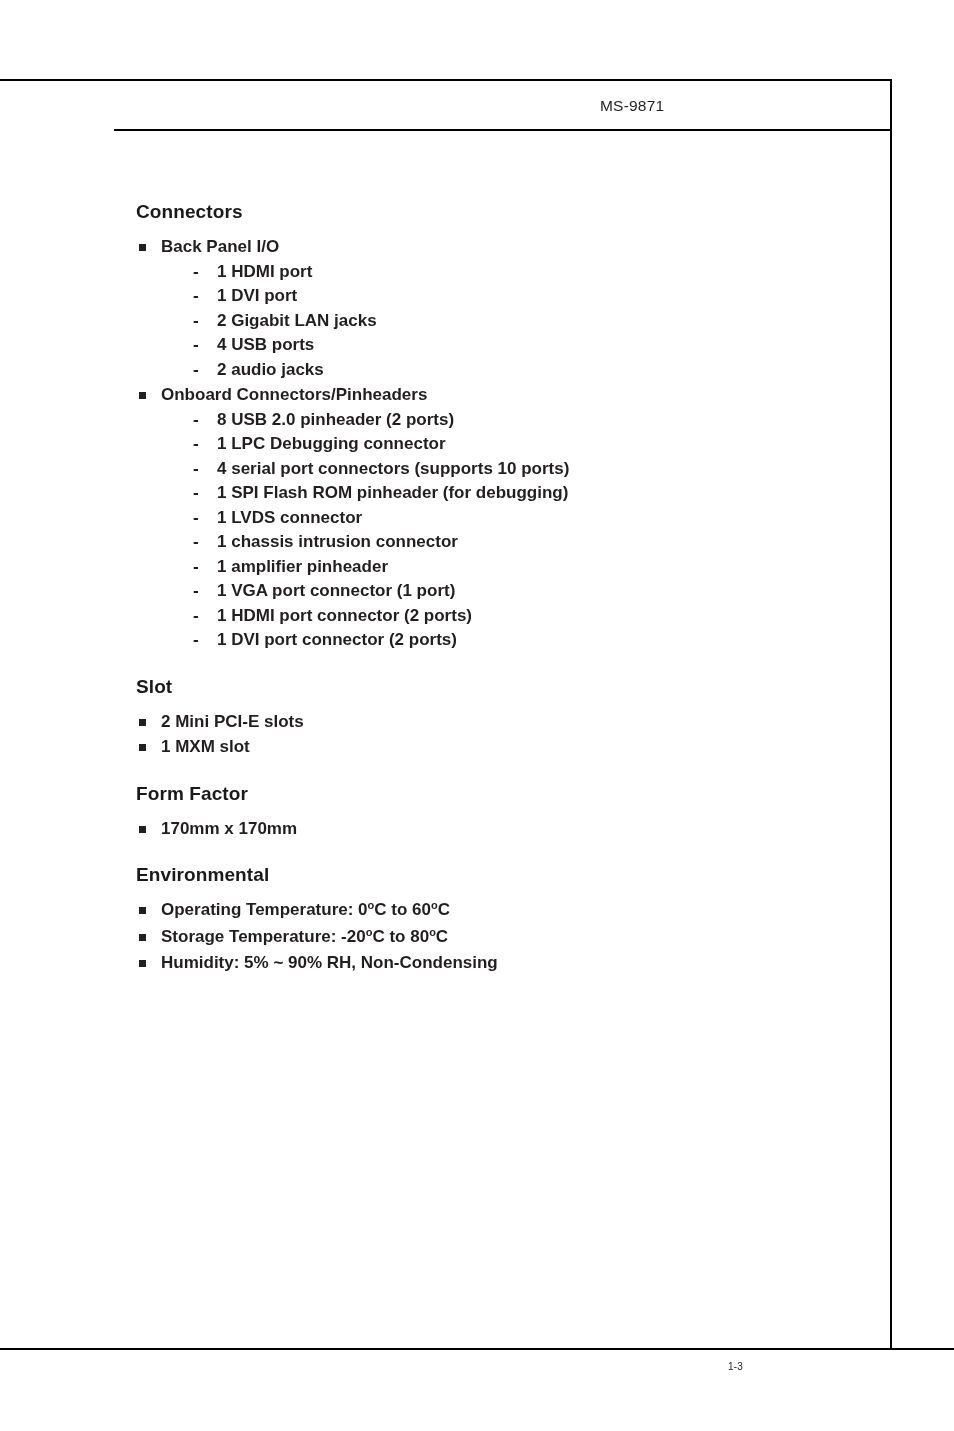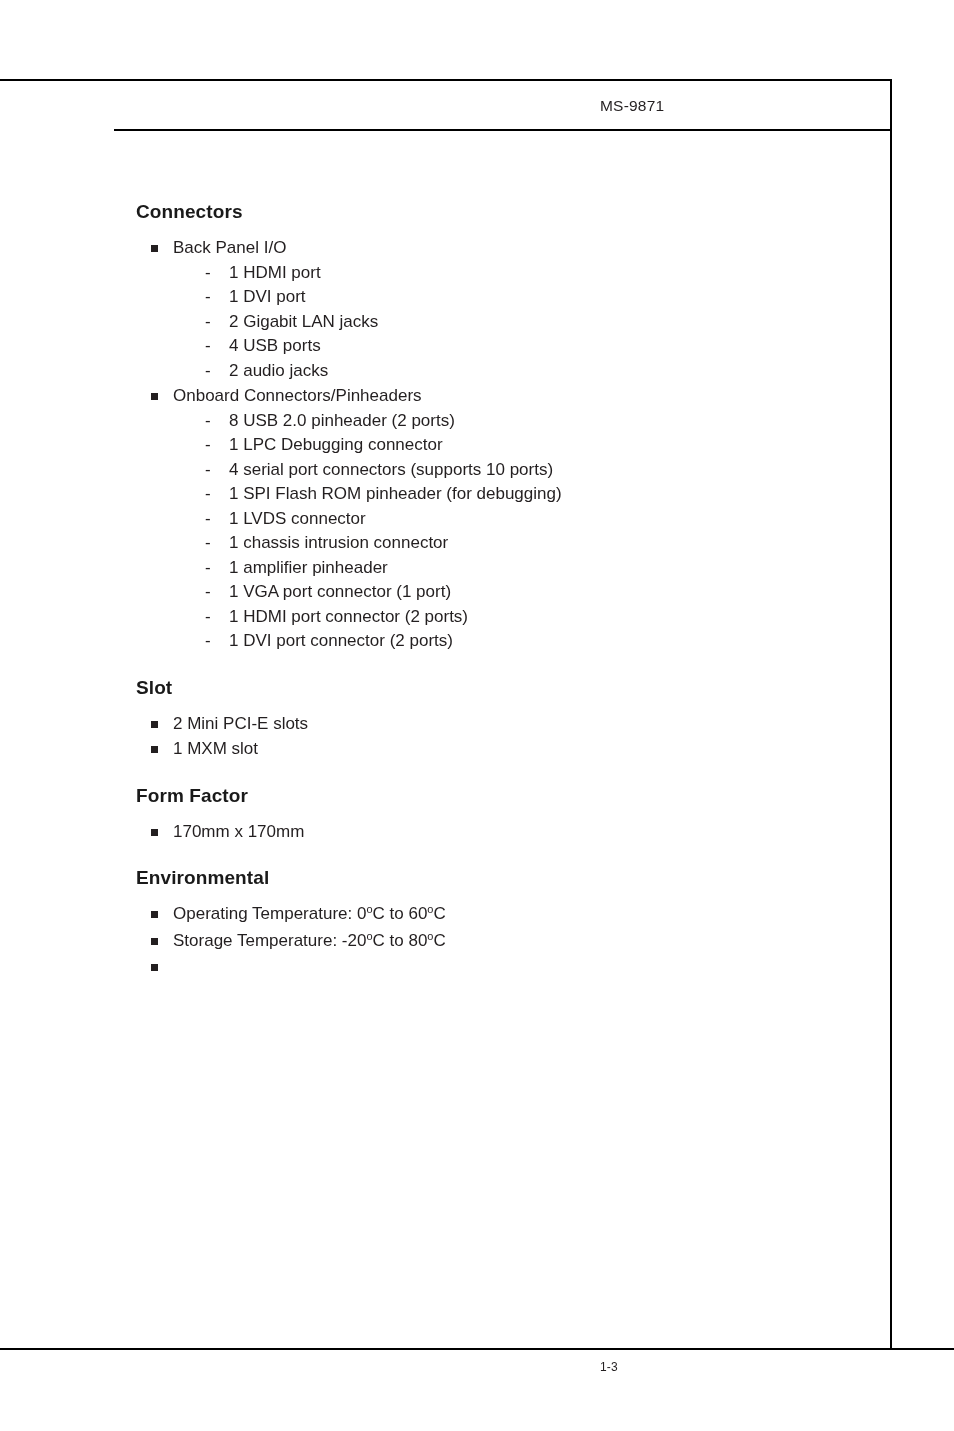--- a/index.html
+++ b/index.html
@@ -59,22 +59,22 @@
     text-align: left;
     font-size: 15.5px;
     line-height: 20px;
     letter-spacing: 0.2px;
   }
   .footer-label {
     position: absolute;
     left: 600px;
     top: 1357px;
     width: 271px;
-    text-align: left;
-    font-size: 12px;
+    text-align: center;
+    font-size: 10px;
     line-height: 20px;
     letter-spacing: 0.2px;
   }
 
   
   .content {
     position: absolute;
     left: 136px;
     top: 200px;
     width: 720px;
@@ -87,22 +87,23 @@
     margin: 0 0 11px 0;
     font-size: 19px;
     font-weight: bold;
     line-height: 24px;
     letter-spacing: 0.1px;
     color: #1a1a1a;
   }
 
   ul.bullets {
     list-style: none;
-    margin: 12px;
+    margin: 0;
     padding: 0;
+    font-weight: bold;
   }
 
   li.bullet-item {
     position: relative;
     padding-left: 25px;
     font-size: 17px;
     line-height: 24.5px;
     margin: 0;
   }
   li.bullet-item + li.bullet-item { margin-top: 1px; }
@@ -268,19 +269,20 @@
       <li class="bullet-item">
         <span class="sq-marker"></span>
         <span><span>Operating Temperature: 0</span><sup class="deg">o</sup><span>C to 60</span><sup class="deg">o</sup><span>C</span></span>
       </li>
       <li class="bullet-item">
         <span class="sq-marker"></span>
         <span><span>Storage Temperature: -20</span><sup class="deg">o</sup><span>C to 80</span><sup class="deg">o</sup><span>C</span></span>
       </li>
       <li class="bullet-item">
         <span class="sq-marker"></span>
+        <span>Humidity: 5% ~ 90% RH, Non-Condensing</span>
       </li>
     </ul>
   </div>
 
 </div>
 
 <div class="footer-label">1-3</div>
 
 </body></html>

